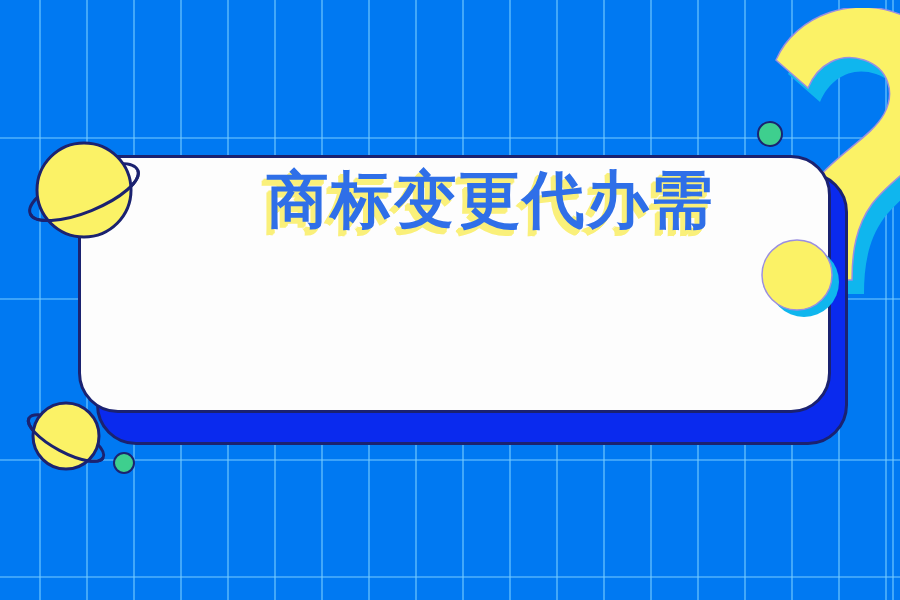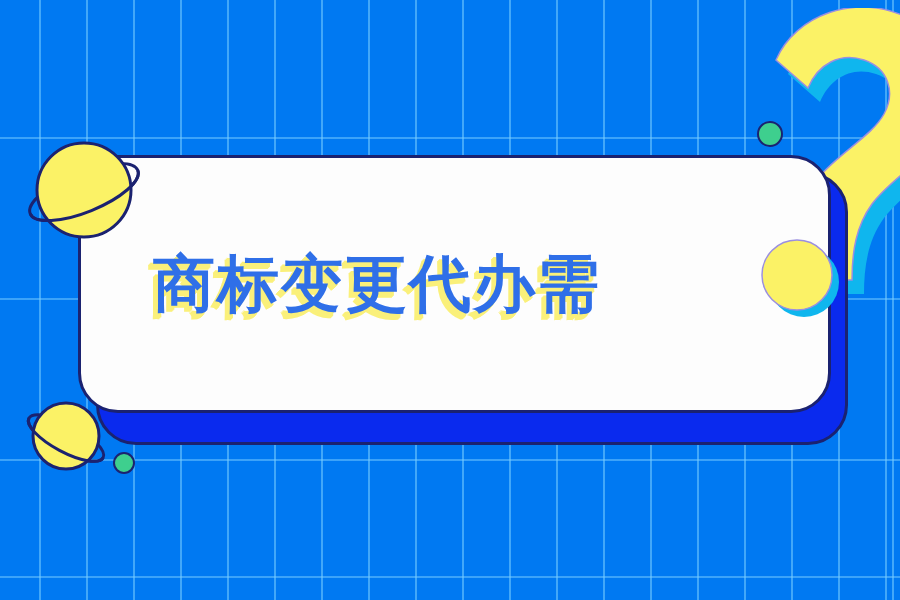--- a/index.html
+++ b/index.html
@@ -68,21 +68,20 @@
     position: absolute;
     left: 78px;
     top: 155px;
     width: 753px;
     height: 258px;
     background: #FDFDFD;
     border: 3px solid #1B2270;
     border-radius: 40px;
     box-sizing: border-box;
     display: flex;
-    flex-direction: column;
     justify-content: center;
     align-items: flex-start;
     padding-left: 72px;
     overflow: visible;
   }
   .headline {
     font-size: 62px;
     line-height: 84px;
     font-weight: bold;
     letter-spacing: 2px;

